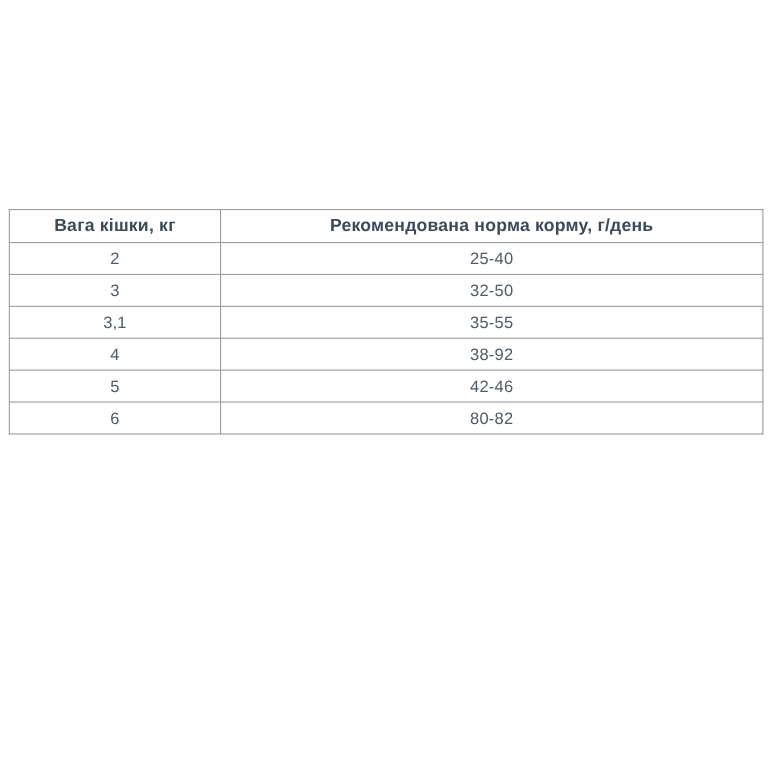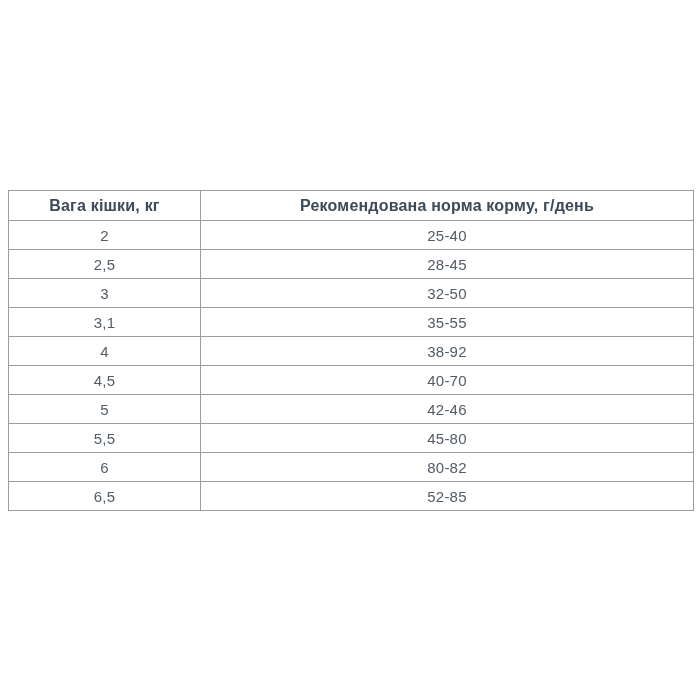--- a/index.html
+++ b/index.html
@@ -74,60 +74,44 @@
           <th>Вага кішки, кг</th>
           <th>Рекомендована норма корму, г/день</th>
         </tr>
       </thead>
       <tbody>
   <tr>
     <td>2</td>
     <td>25-40</td>
   </tr>
 
-  <tr>
-    <td>2,5</td>
-    <td>28-45</td>
-  </tr>
 
   <tr>
     <td>3</td>
     <td>32-50</td>
   </tr>
 
   <tr>
     <td>3,1</td>
     <td>35-55</td>
   </tr>
 
   <tr>
     <td>4</td>
     <td>38-92</td>
   </tr>
 
-  <tr>
-    <td>4,5</td>
-    <td>40-70</td>
-  </tr>
 
   <tr>
     <td>5</td>
     <td>42-46</td>
   </tr>
 
-  <tr>
-    <td>5,5</td>
-    <td>45-80</td>
-  </tr>
 
   <tr>
     <td>6</td>
     <td>80-82</td>
   </tr>
 
-  <tr>
-    <td>6,5</td>
-    <td>52-85</td>
-  </tr>
 </tbody>
     </table>
   </div>
 </div>
 
 </body></html>

